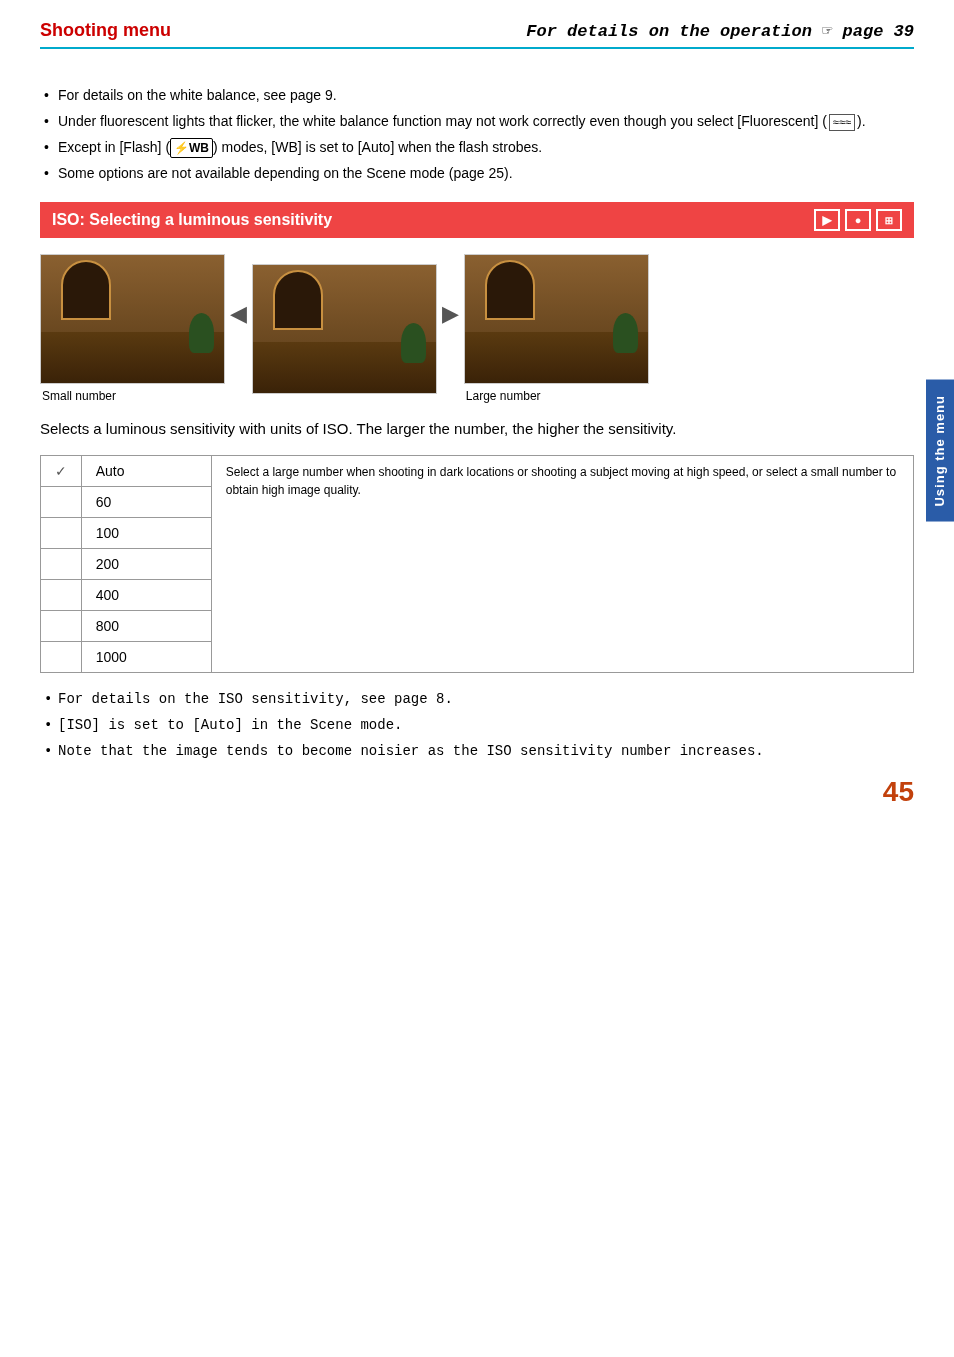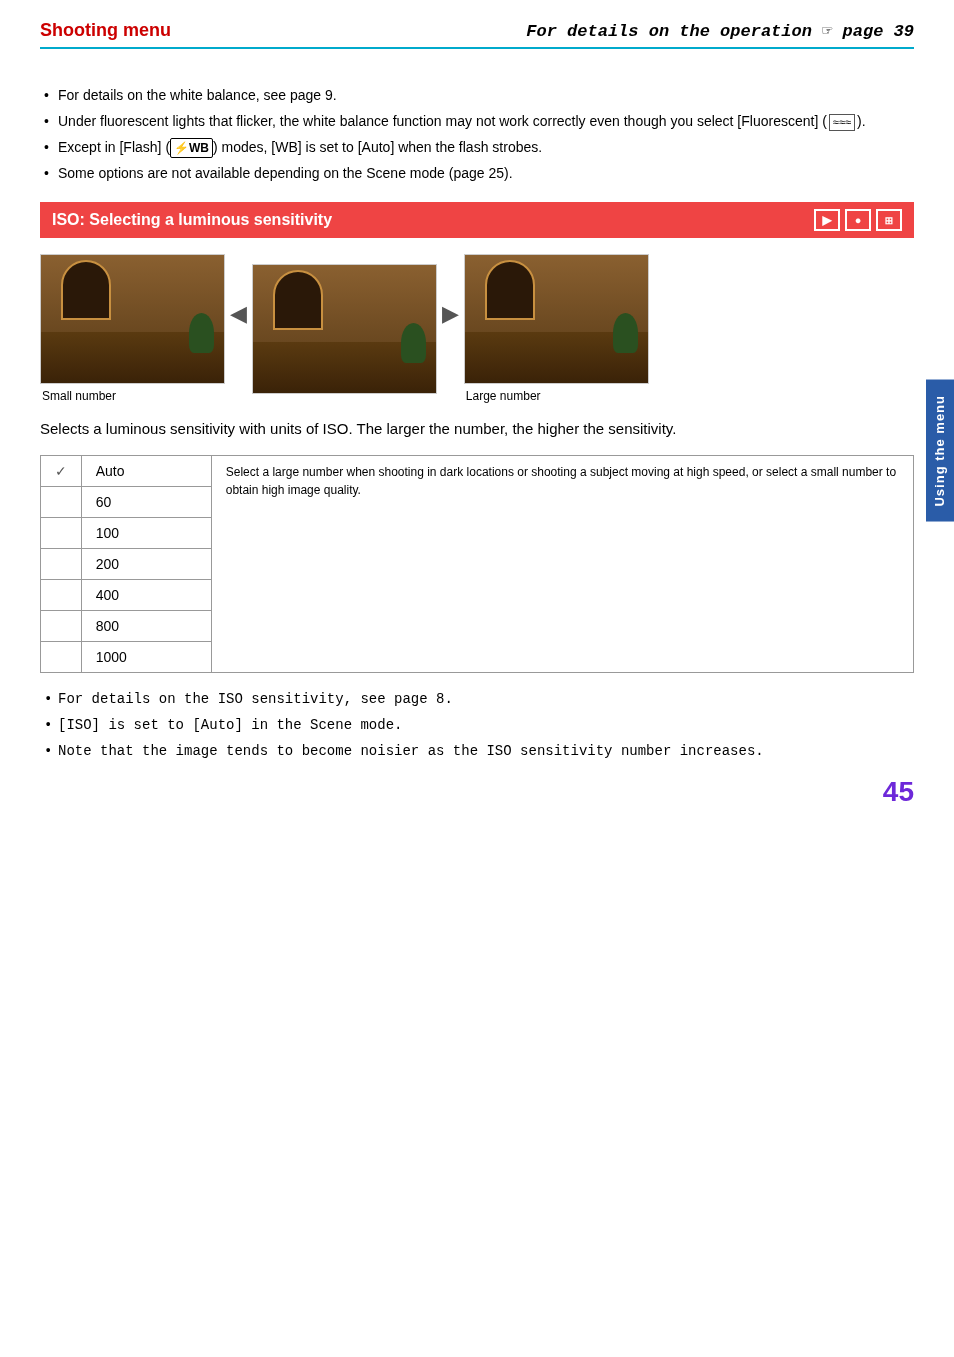--- a/index.html
+++ b/index.html
@@ -290,21 +290,21 @@
       letter-spacing: 1px;
     }
 
     
     .page-number {
       position: absolute;
       bottom: 30px;
       right: 40px;
       font-size: 28px;
       font-weight: bold;
-      color: #6d28d9;
+      color: #c2410c;
     }
 
     
     .bottom-notes {
       margin: 10px 0 36px 0;
       font-family: Liberation Mono, monospace;
     }
     .bottom-notes li {
       list-style: none;
       padding-left: 18px;

